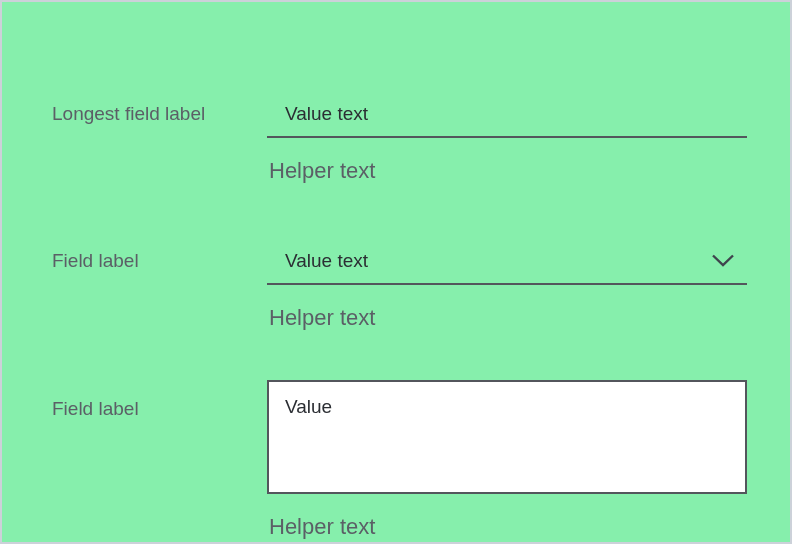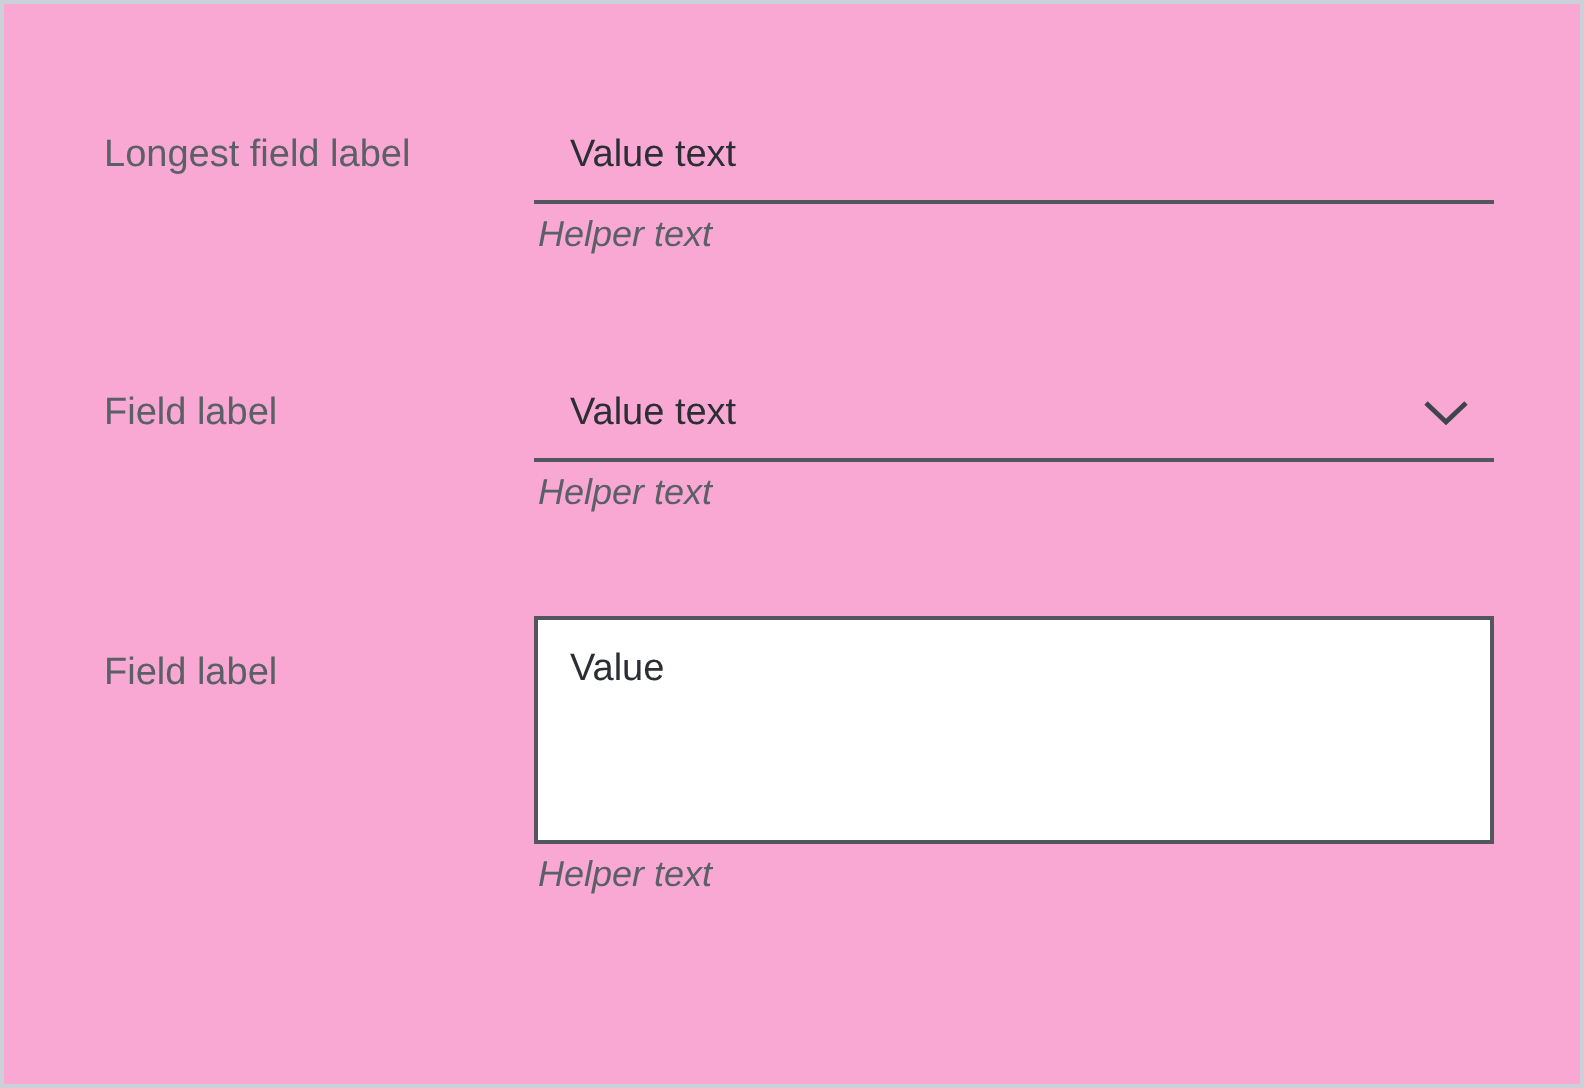--- a/index.html
+++ b/index.html
@@ -1,23 +1,23 @@
 <!DOCTYPE html>
 <html style="--page_border: #ccd1d9; --label: #5b5f66; --value: #2b2e33; --line: #53565c; --helper: #5b5f66; --chevron: #3f444d; --background: #ffffff;"><head>
 <meta charset="utf-8">
 <style>
   html, body { margin: 0; padding: 0; background: #ffffff; }
   * { box-sizing: border-box; }
 
   .canvas {
     width: 792px;
     height: 544px;
-    background: #f9a8d4;
+    background: #86efac;
     border: 2px solid var(--page_border, #ccd1d9);
-    padding: 64px 43px 0 50px;
+    padding: 100px 43px 0 50px;
     font-family: "Liberation Sans", sans-serif;
     overflow: hidden;
   }
 
   .row { display: flex; align-items: flex-start; }
   .row-2 { margin-top: 67px; }
   .row-3 { margin-top: 51px; }
 
   .field-label {
     width: 215px;
@@ -77,24 +77,23 @@
     font-family: "Liberation Sans", sans-serif;
     font-size: 19px;
     line-height: 24px;
     color: var(--value, #2b2e33);
     background: #ffffff;
     resize: none;
     outline: none;
   }
 
   .helper {
-    margin: 4px 0 0 2px;
-    font-size: 18px;
+    margin: 22px 0 0 2px;
+    font-size: 22px;
     line-height: 22px;
-    font-style: italic;
     color: var(--helper, #5b5f66);
   }
 </style>
 </head>
 <body>
 
 <div class="canvas">
 
   <div class="row">
     <label class="field-label">Longest field label</label>

